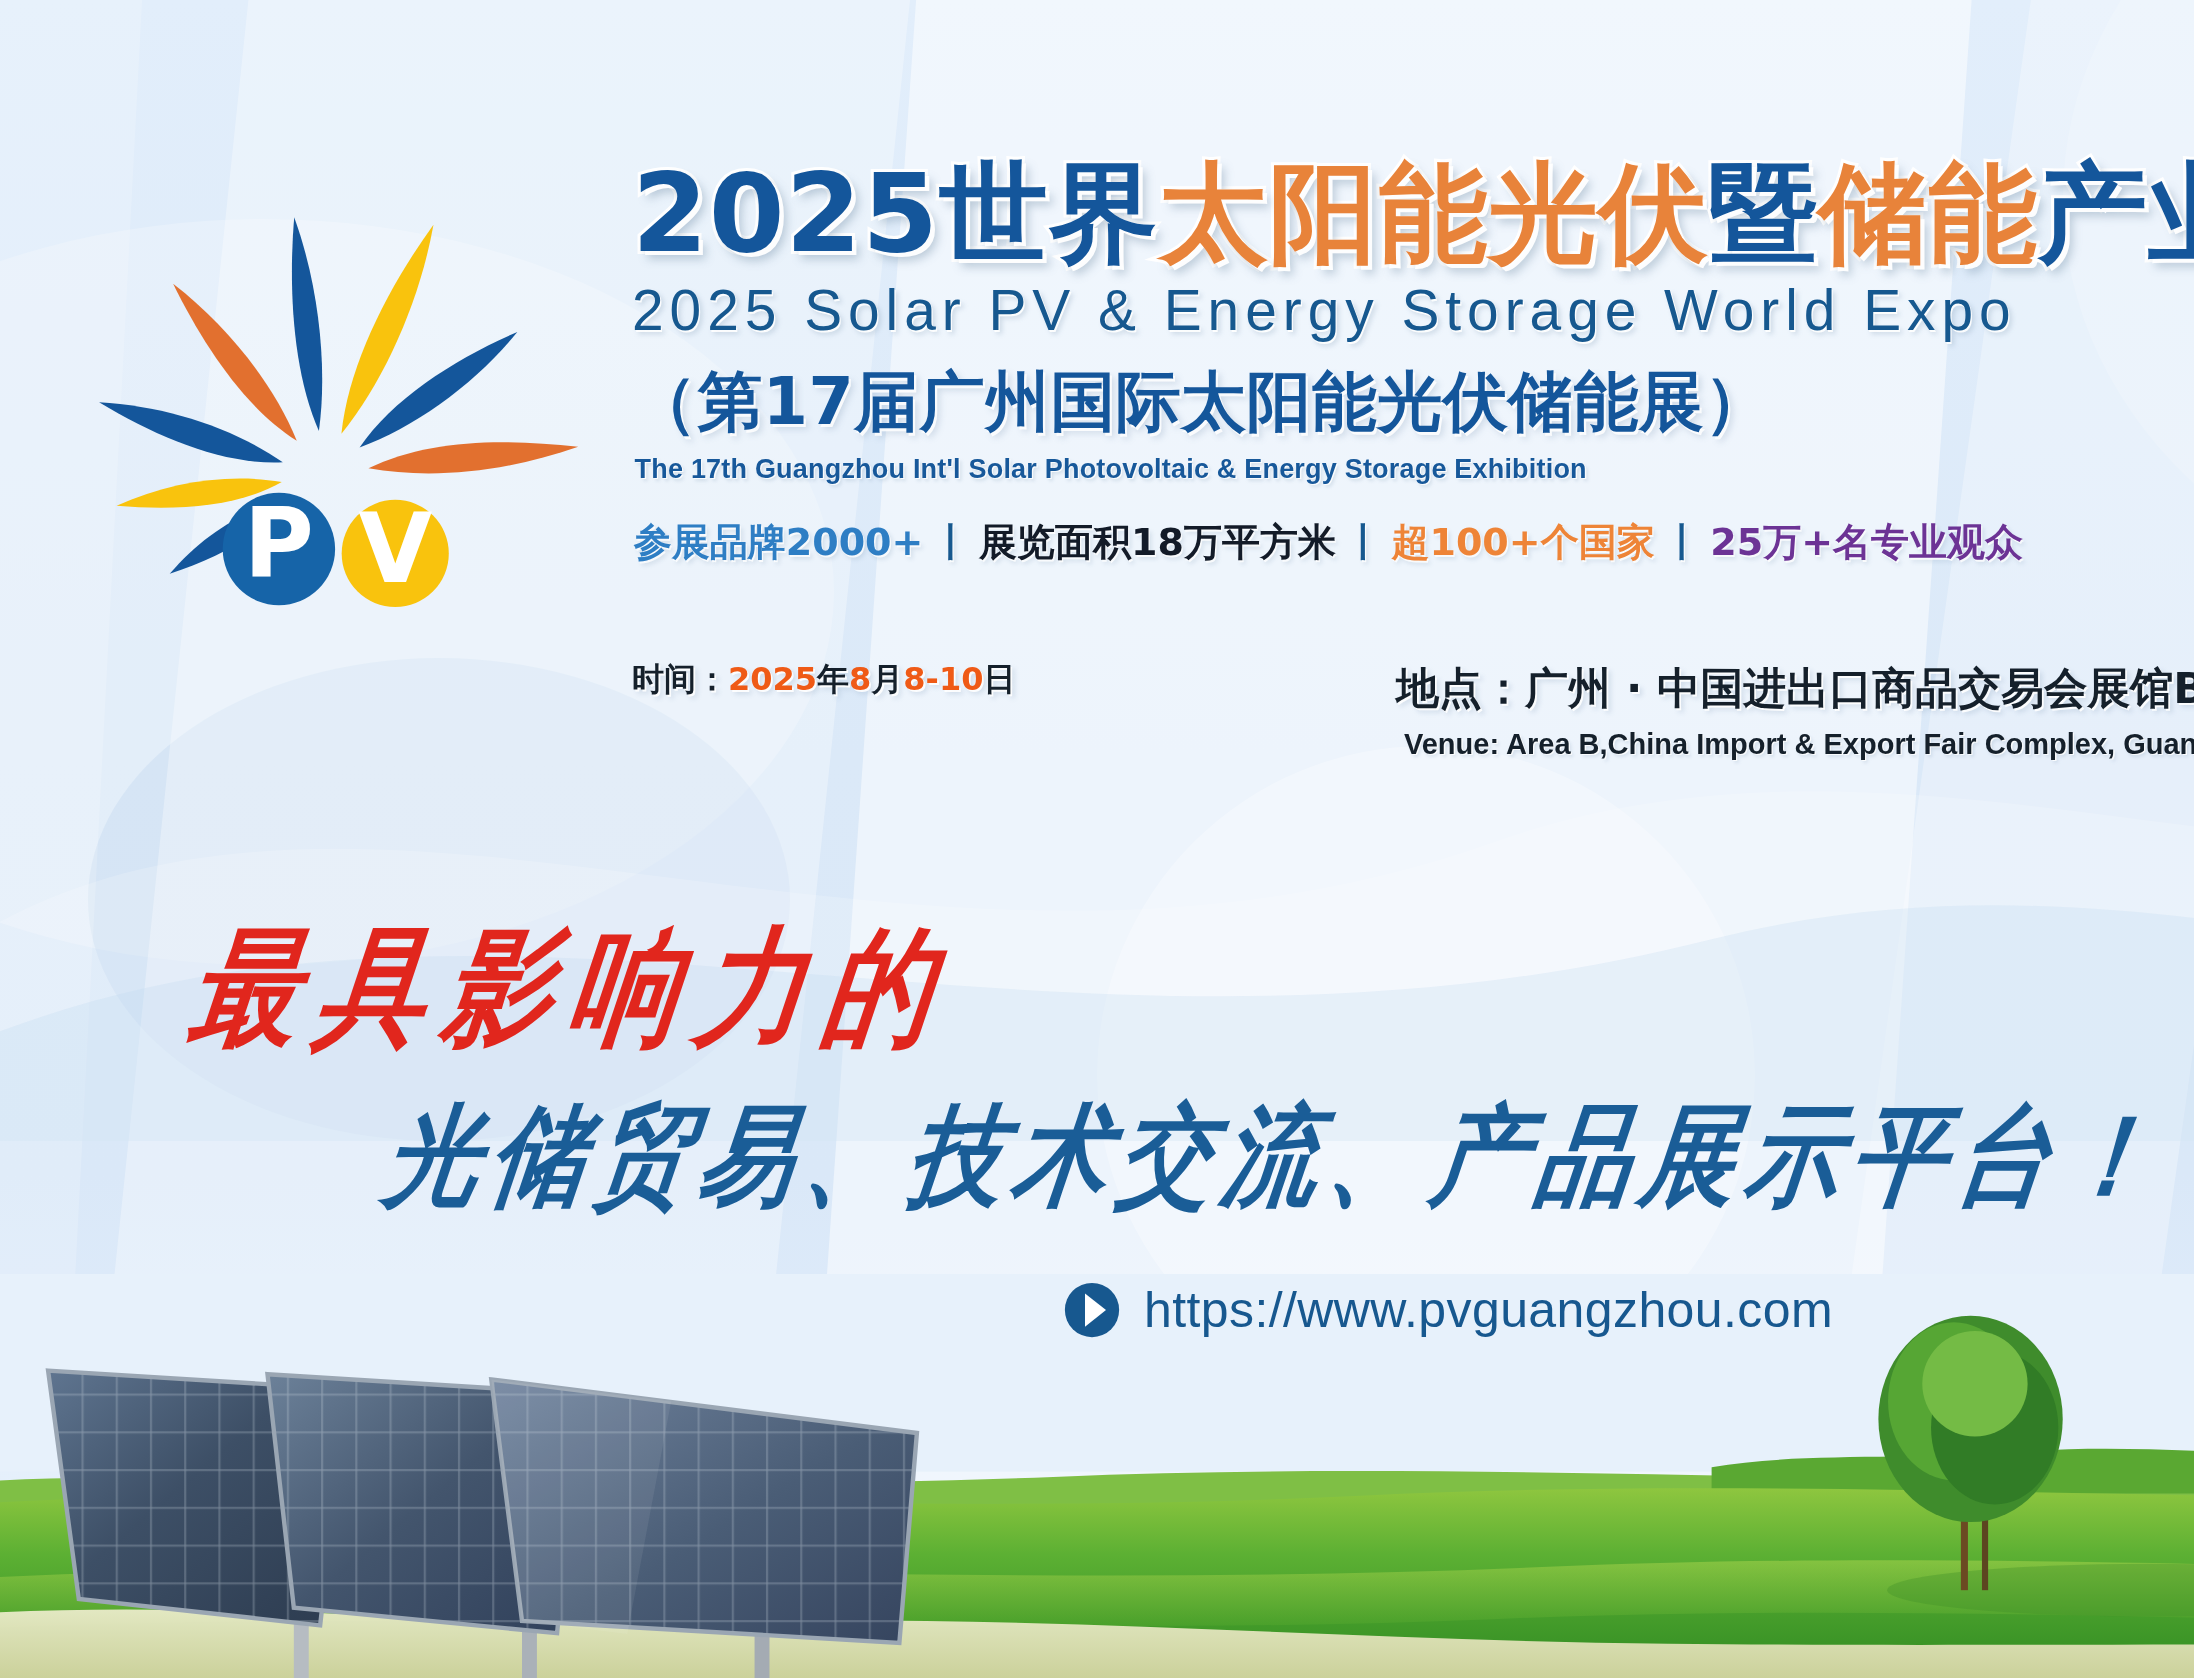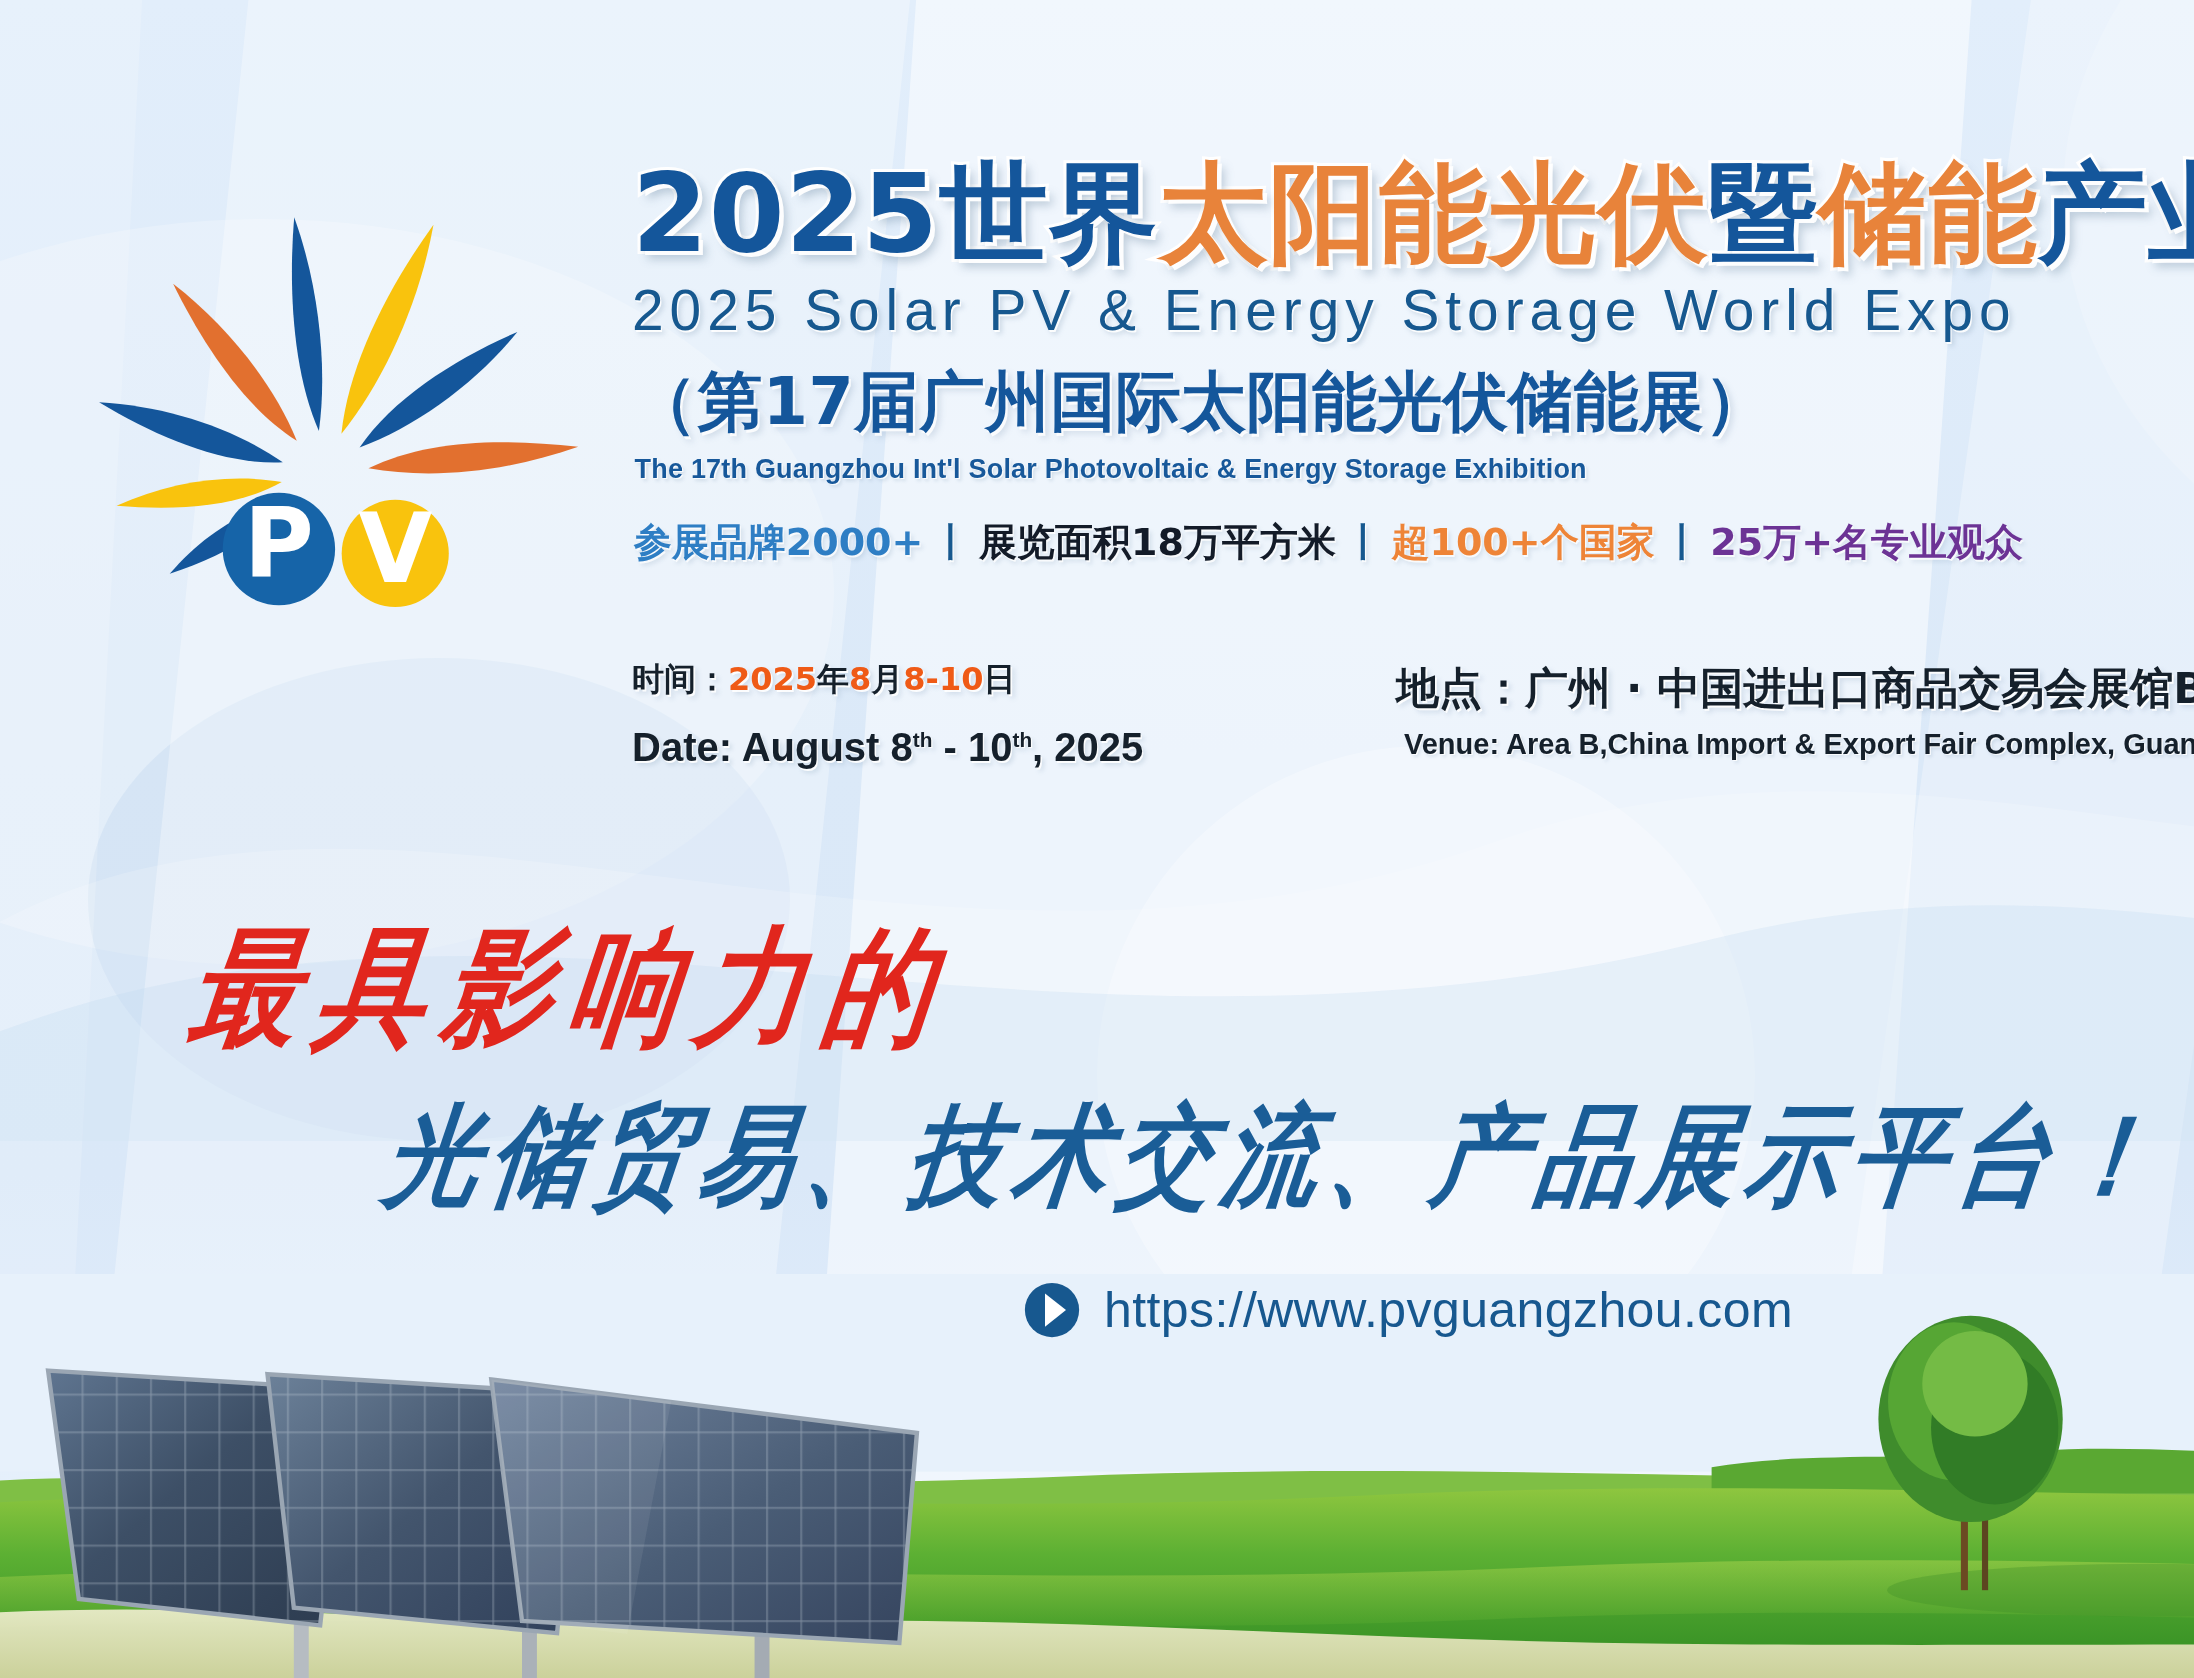--- a/index.html
+++ b/index.html
@@ -139,21 +139,21 @@
     position:absolute; left:395px; top:1084px;
     font-family:"DejaVu Serif","Liberation Serif",serif;
     font-weight:700; font-style:italic;
     font-size:95px; color:#1a5d97; letter-spacing:9.7px;
     white-space:nowrap;
     transform: skewX(-7deg) scaleY(1.16);
     transform-origin:left top;
   }
 
   
-  .contact{ position:absolute; left:1024px; top:1281px; }
+  .contact{ position:absolute; left:1064px; top:1281px; }
   .contact-row{ display:flex; align-items:center; margin-bottom:27px; }
   .c-icon{ width:56px; height:56px; margin-right:24px; flex:0 0 auto; }
   .c-icon svg{ width:100%; height:100%; display:block; }
   .c-text{
     font-family:"Liberation Sans",sans-serif;
     font-size:50px; color:#17588f; font-weight:400;
     letter-spacing:0.4px; white-space:nowrap;
   }
   .c-text.phone{ font-size:49px; letter-spacing:1.3px; }
 
@@ -227,23 +227,20 @@
 
     <div class="stats">
       <span class="s1">参展品牌2000+</span><span class="sep">丨</span><span class="s2">展览面积18万平方米</span><span class="sep">丨</span><span class="s3">超100+个国家</span><span class="sep">丨</span><span class="s4">25万+名专业观众</span>
     </div>
   </div>
 
   <div class="datevenue">
     <div class="dv-row">
       <div class="date-cn">
         <span>时间：</span><span class="hl">2025</span><span>年</span><span class="hl">8</span><span>月</span><span class="hl">8-10</span><span>日</span>
-      </div>
-      <div class="date-en">
-        <span>Date: August 8</span><sup>th</sup><span> - 10</span><sup>th</sup><span>, 2025</span>
       </div>
       <div class="venue-cn">地点：广州 · 中国进出口商品交易会展馆B区</div>
       <div class="venue-en">Venue: Area B,China Import &amp; Export Fair Complex, Guangzhou</div>
     </div>
   </div>
 
   <div class="callig-red">最具影响力的</div>
   <div class="callig-blue">光储贸易、技术交流、产品展示平台！</div>
 
   <div class="landscape">

